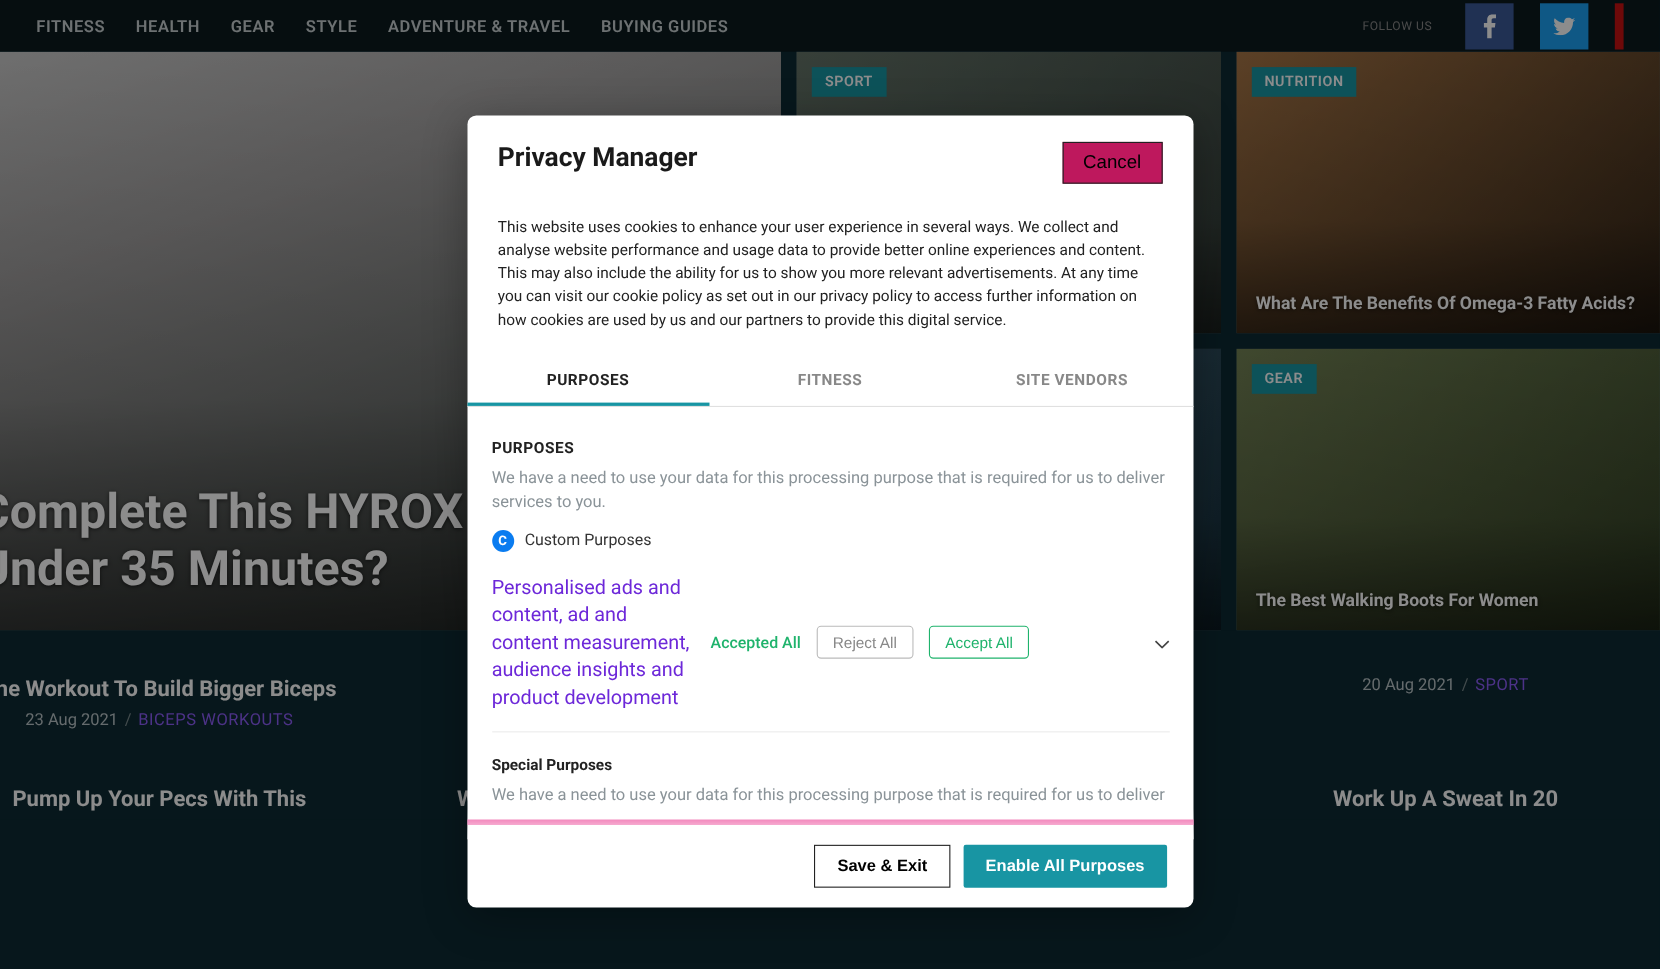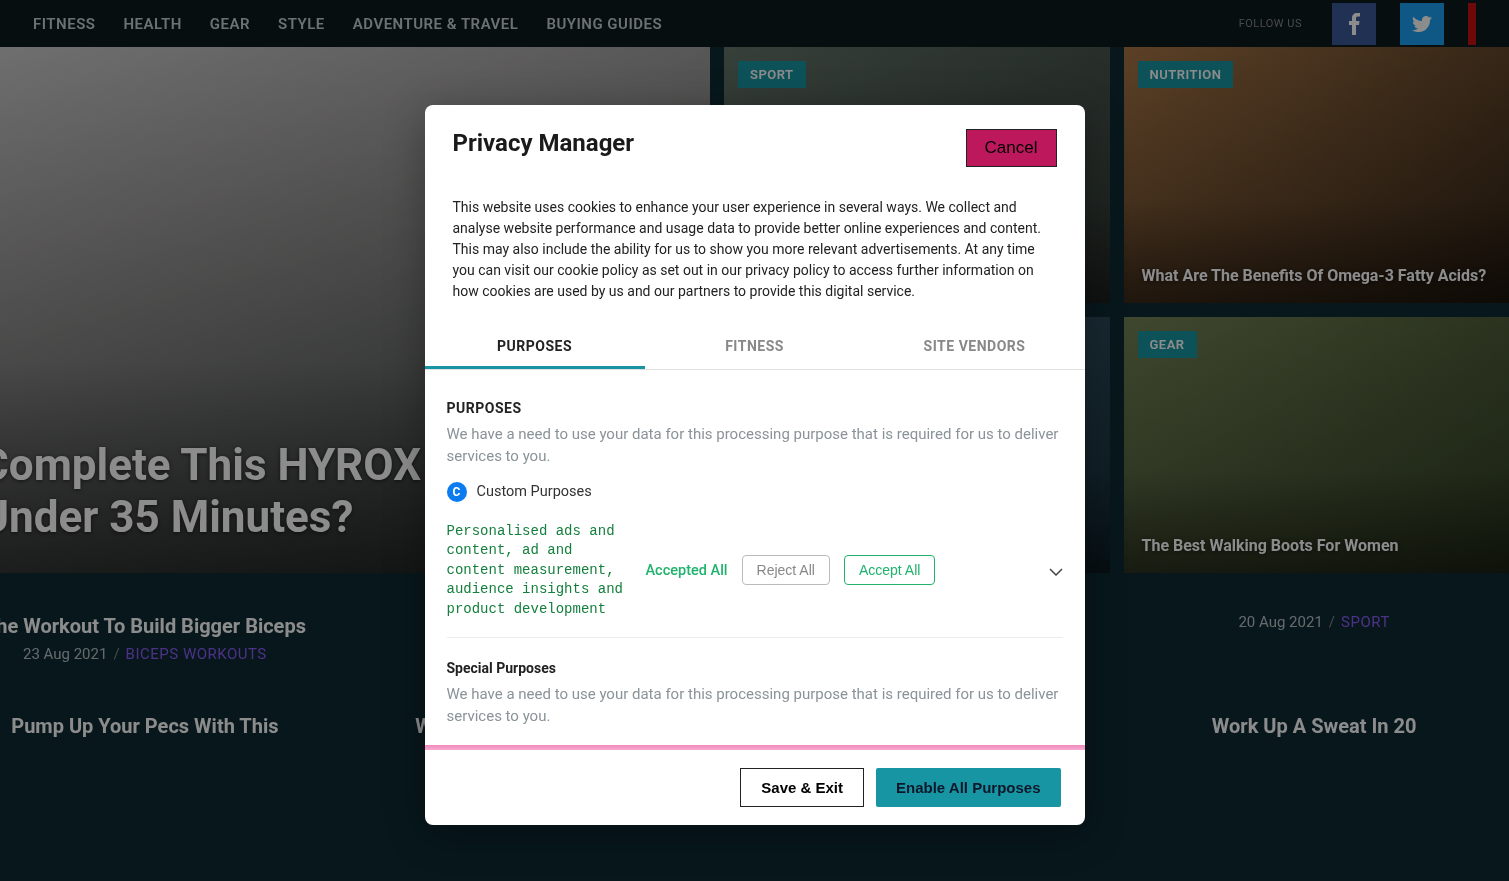--- a/index.html
+++ b/index.html
@@ -203,21 +203,21 @@
 .cp-badge {
   width: 20px; height: 20px; border-radius: 50%; background: #0a7cf0; color: #fff;
   display: flex; align-items: center; justify-content: center; font-size: 12px; font-weight: 700;
 }
 .purpose-row {
   display: flex; align-items: center; gap: 14px;
   padding: 6px 0 18px;
   border-bottom: 1px solid #ececec;
   margin-bottom: 22px;
 }
-.purpose-text { font-size: 14px; color: #15803d; line-height: 1.4; flex: 0 0 185px; font-family: Liberation Mono, monospace; }
+.purpose-text { font-size: 18px; color: #6d28d9; line-height: 1.4; flex: 0 0 185px; }
 .status-accepted { color: #1fb36c; font-size: 14.5px; font-weight: 500;}
 .pill-btn {
   border: 1px solid #bbb;
   border-radius: 4px;
   padding: 6px 14px;
   font-size: 14px;
   background: #fff;
   color: #888;
   cursor: pointer;
 }
@@ -234,21 +234,21 @@
   border: 1px solid #222;
   background: #fff;
   padding: 10px 20px;
   font-size: 15px;
   font-weight: 600;
   cursor: pointer;
 }
 .btn-enable {
   border: none;
   background: #1895a3;
-  color: #0f172a;
+  color: #ffffff;
   padding: 10px 20px;
   font-size: 15px;
   font-weight: 600;
   cursor: pointer;
   border-radius: 2px;
 }
 .fade-bottom {
   position: absolute;
   left: 0; right: 0; bottom: 62px; height: 28px;
   background: linear-gradient(to top, #fff, rgba(255,255,255,0));

